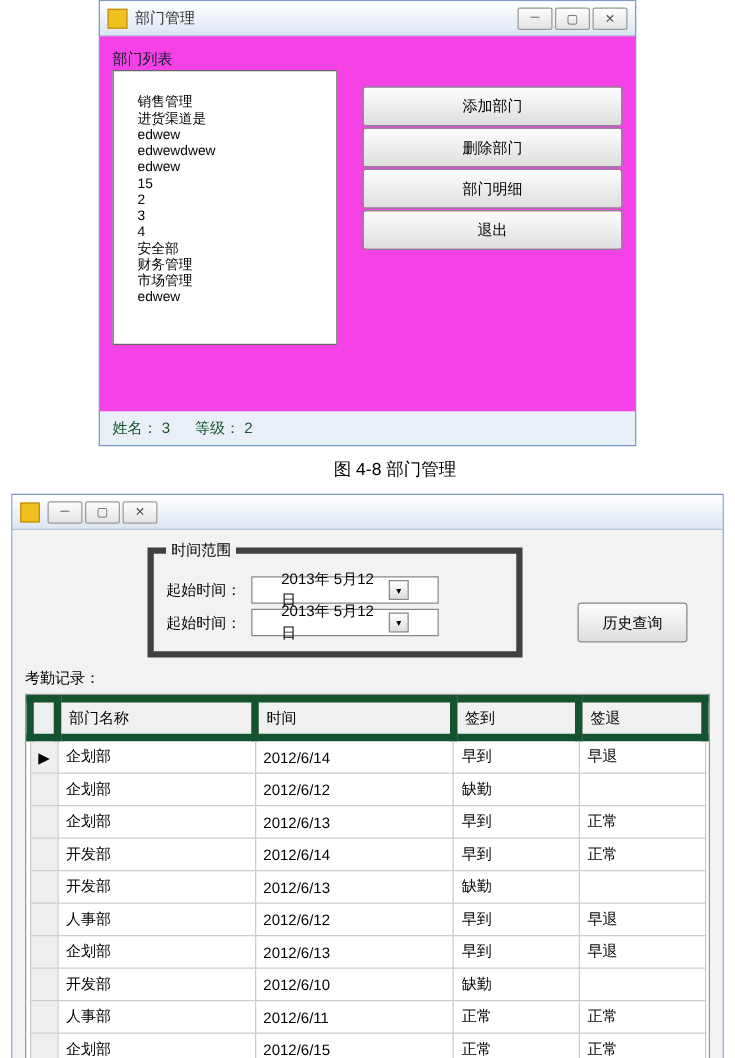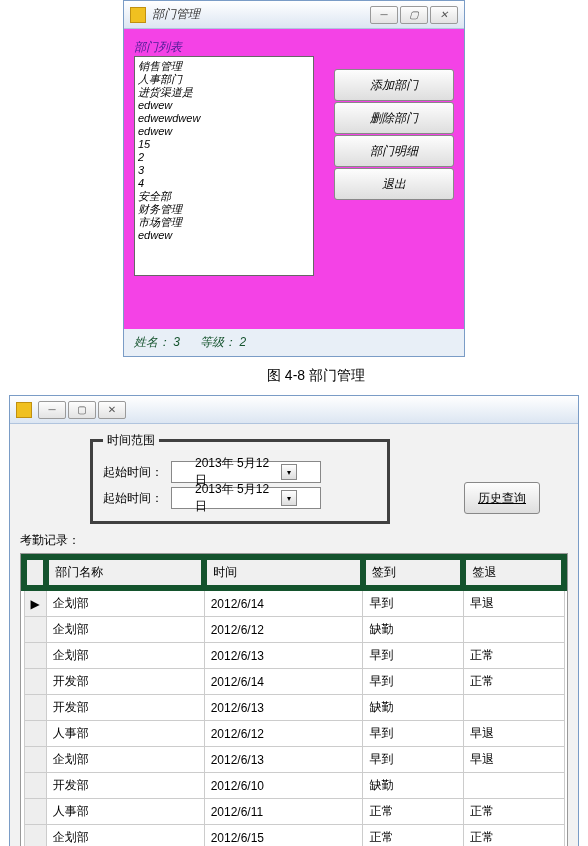--- a/index.html
+++ b/index.html
@@ -5,40 +5,40 @@
 * { box-sizing: border-box; margin: 0; padding: 0; }
 body { font-family: "Microsoft YaHei", sans-serif; font-size: 12px; background: #fff; width: 588px; }
 
 .window { border: 1px solid #7a9cc6; background: #e8eff7; margin-bottom: 5px; }
 .titlebar { background: linear-gradient(#fff, #dce6f2); height: 28px; display: flex; align-items: center; padding: 0 6px; border-bottom: 1px solid #b0c4de; }
 .titlebar-icon { width: 16px; height: 16px; background: #f0c020; border: 1px solid #c09010; margin-right: 6px; }
 .titlebar-text { flex: 1; font-size: 12px; color: #333; }
 .win-btns { display: flex; gap: 2px; }
 .win-btn { width: 28px; height: 18px; background: linear-gradient(#fdfdfd,#e3e3e3); border: 1px solid #9a9a9a; border-radius: 2px; display: flex; align-items: center; justify-content: center; font-size: 10px; color: #555; }
 
-.win1 { width: 342px; margin: 0 auto; font-style: italic; }
+.win1 { width: 430px; margin: 0 auto; }
 .win1-body { background: #f442e6; padding: 10px; height: 300px; display: flex; gap: 20px; }
-.list-label { font-size: 12px; color: #4c1d95; }
-.listbox { background: #fff; border: 1px solid #666; width: 180px; height: 220px; padding: 3px; overflow: hidden; font-size: 11px; line-height: 13px; }
+.list-label { font-size: 12px; color: #0f172a; }
+.listbox { background: #fff; border: 1px solid #666; width: 180px; height: 220px; padding: 19px; overflow: hidden; font-size: 11px; line-height: 13px; }
 .listbox div { white-space: nowrap; }
 .btn-col { display: flex; flex-direction: column; gap: 1px; padding-top: 30px; flex: 1; }
 .btn { background: linear-gradient(#fdfdfd,#dedede); border: 1px solid #888; border-radius: 3px; height: 32px; display: flex; align-items: center; justify-content: center; font-size: 12px; }
 .footer1 { font-size: 12px; padding: 5px 10px; color: #14532d; }
 
 .caption1 { text-align: center; font-size: 14px; margin: 10px 0; position: relative; padding-left: 44px; }
 .watermark { position: absolute; color: #e00; font-size: 14px; font-weight: bold; transform: rotate(-25deg); pointer-events: none; }
 
 .win2 { width: 570px; margin: 0 auto; }
 .win2-body { background: #f2f2f2; padding: 10px; position: relative; }
-.fieldset { border: 3px solid #404040; padding: 8px 10px; margin: -2px 0 8px 70px; width: 300px; }
+.fieldset { border: 5px solid #404040; padding: 8px 10px; margin: -2px 0 8px 98px; width: 300px; }
 .fieldset legend { font-size: 12px; padding: 0 4px; }
 .date-row { display: flex; align-items: center; gap: 8px; margin: 4px 0; }
 .date-input { background: #fff; border: 1px solid #888; width: 150px; height: 22px; display: flex; align-items: center; padding: 0 23px; justify-content: space-between; }
 .dropdown-btn { width: 16px; height: 16px; border: 1px solid #888; background: linear-gradient(#fff,#ddd); display: flex; align-items: center; justify-content: center; font-size: 8px; }
-.query-btn { position: absolute; right: 38px; top: 58px; width: 76px; text-decoration: underline; }
+.query-btn { position: absolute; right: 28px; top: 58px; width: 88px; }
 .kq-label { font-size: 12px; margin: 4px 0; }
 
 .table-wrap { background: #fff; border: 1px solid #999; max-height: 300px; overflow: hidden; }
 table { width: 100%; border-collapse: collapse; font-size: 12px; }
 th { background: #f0f0f0; border: 6px solid #14532d; padding: 4px 6px; text-align: left; height: 24px; font-weight: normal; }
 td { border: 1px solid #ccc; padding: 4px 6px; height: 26px; }
 .row-header { width: 20px; background: #eee; }
 .arrow-cell { background: #eee; text-align: center; }
 
 .footer2 { display: flex; align-items: center; justify-content: space-between; padding: 10px 15px; }
@@ -59,21 +59,20 @@
       <div class="win-btn">─</div>
       <div class="win-btn">▢</div>
       <div class="win-btn">✕</div>
     </div>
   </div>
   <div class="win1-body">
     <div>
       <div class="list-label">部门列表</div>
       <div class="listbox" id="dept-list">
           <div>销售管理</div>
-          <div>人事部门</div>
           <div>进货渠道是</div>
           <div>edwew</div>
           <div>edwewdwew</div>
           <div>edwew</div>
           <div>15</div>
           <div>2</div>
           <div>3</div>
           <div>4</div>
           <div>安全部</div>
           <div>财务管理</div>

